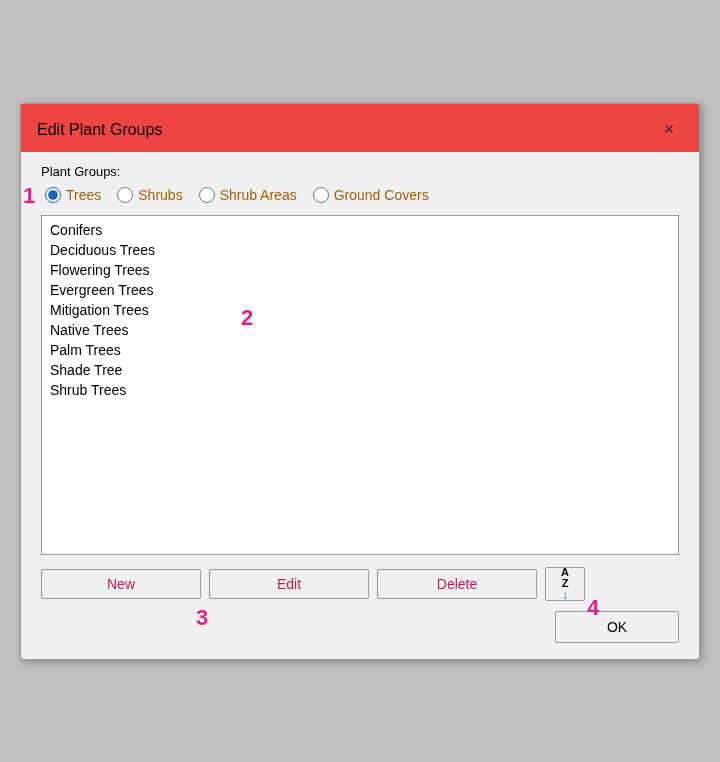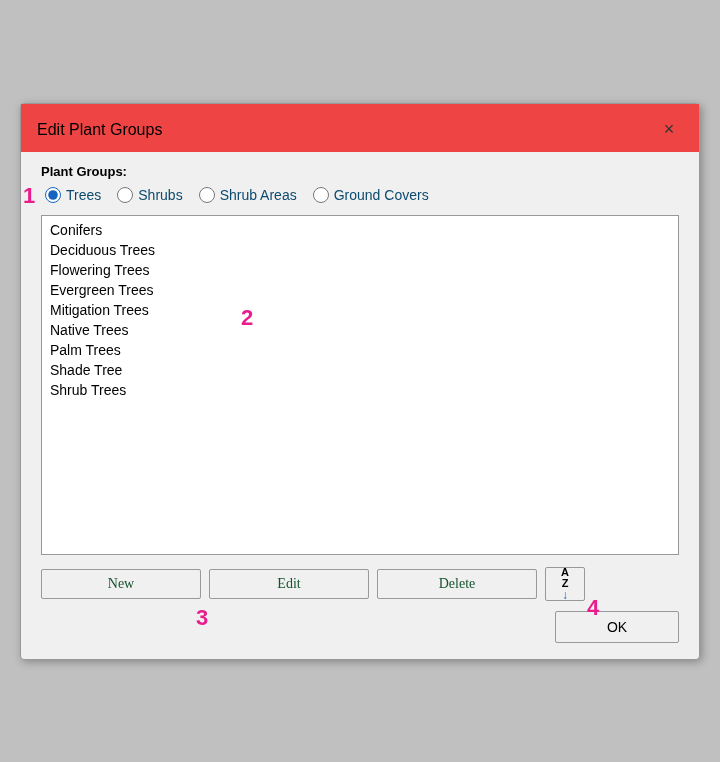--- a/index.html
+++ b/index.html
@@ -46,21 +46,20 @@
       justify-content: center;
       color: #333;
     }
     .dialog-body {
       padding: 12px 20px 16px 20px;
     }
     .plant-groups-label {
       font-size: 13px;
       color: #000;
       margin-bottom: 8px;
-      font-weight: bold;
     }
     .radio-group {
       display: flex;
       align-items: center;
       gap: 16px;
       margin-bottom: 12px;
       padding-left: 4px;
     }
     .radio-item {
       display: flex;
@@ -69,21 +68,21 @@
       cursor: pointer;
     }
     .radio-item input[type="radio"] {
       width: 16px;
       height: 16px;
       cursor: pointer;
       accent-color: #1565c0;
     }
     .radio-label {
       font-size: 14px;
-      color: #0c4a6e;
+      color: #a16207;
       cursor: pointer;
       user-select: none;
     }
     .list-box {
       width: 100%;
       height: 340px;
       background: #fff;
       border: 1px solid #999;
       overflow-y: auto;
       padding: 4px 0;
@@ -100,23 +99,22 @@
       align-items: center;
       gap: 8px;
       margin-top: 12px;
     }
     .btn {
       background: #f0f0f0;
       border: 1px solid #999;
       padding: 6px 0;
       cursor: pointer;
       font-size: 14px;
-      color: #14532d;
+      color: #be185d;
       border-radius: 2px;
-      font-family: Liberation Serif, serif;
     }
     .btn-new { width: 160px; }
     .btn-edit { width: 160px; }
     .btn-delete { width: 160px; }
     .btn-sort {
       width: 40px;
       height: 34px;
       background: #f0f0f0;
       border: 1px solid #999;
       cursor: pointer;

